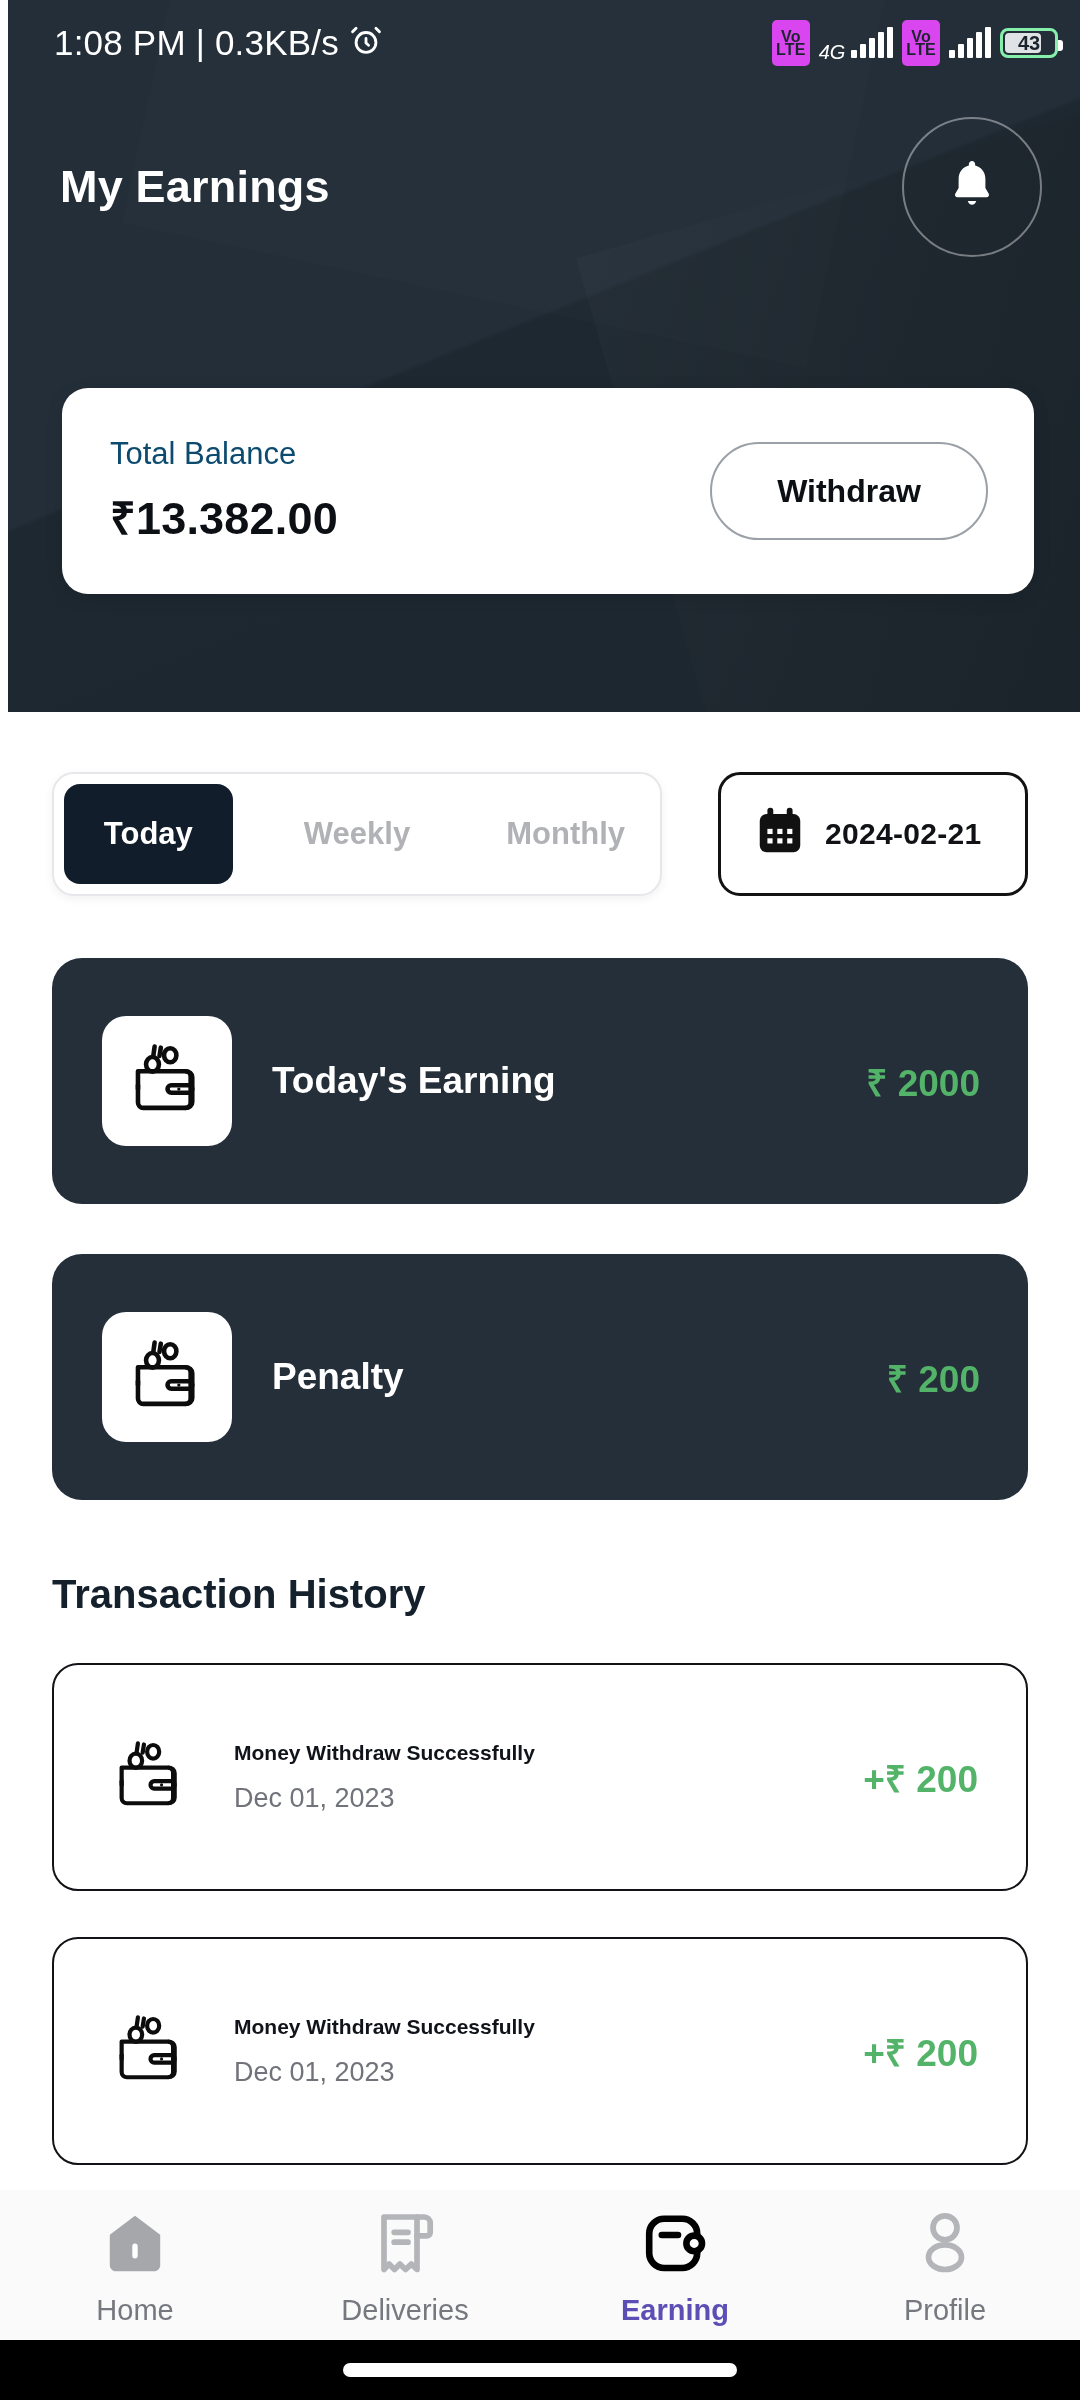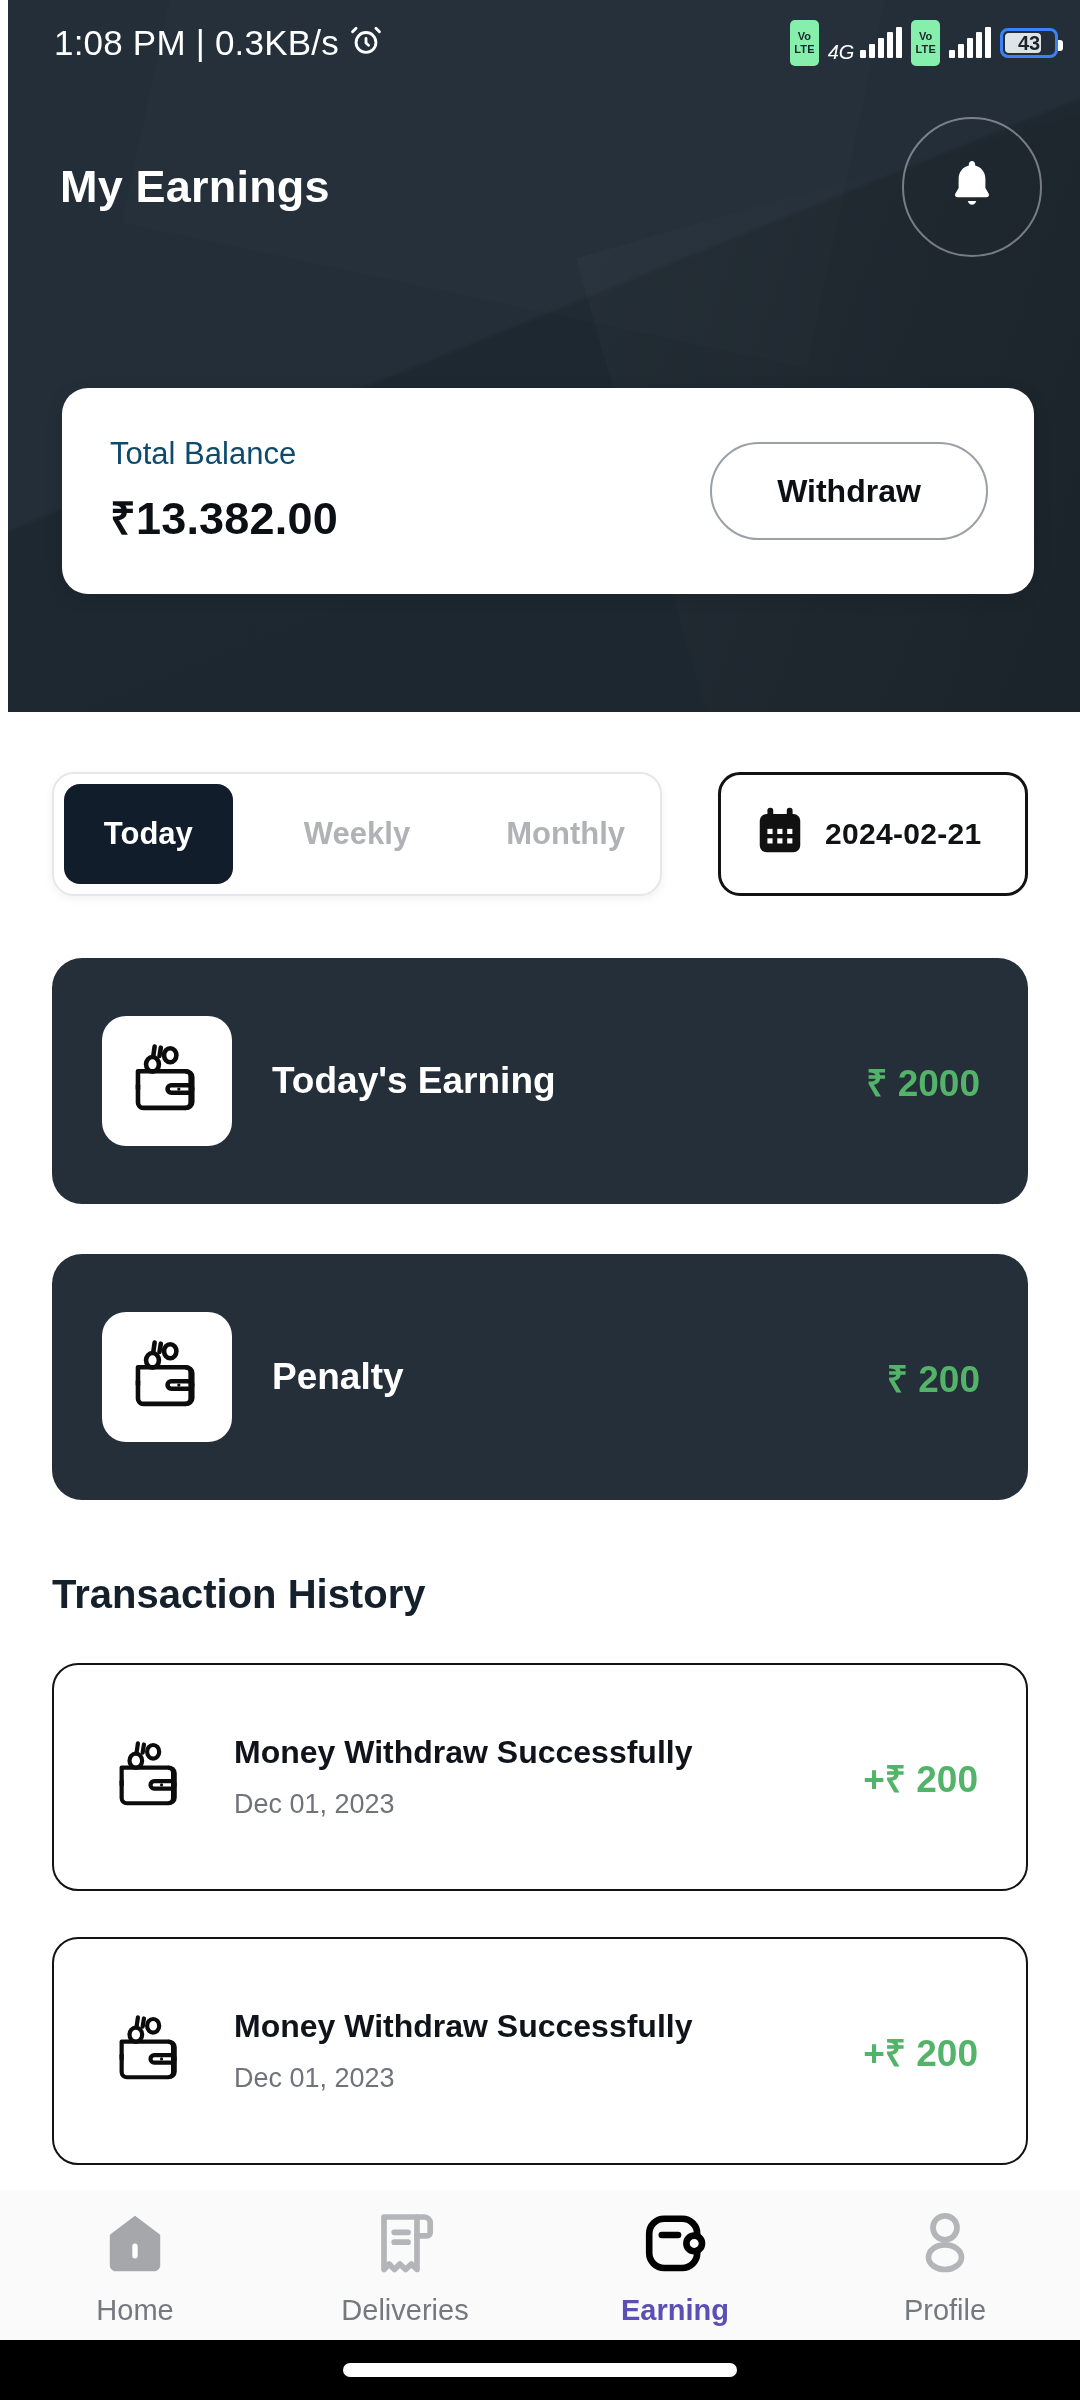--- a/index.html
+++ b/index.html
@@ -40,34 +40,34 @@
     z-index:5;
   }
   .sb-left { display:flex; align-items:center; gap:10px; }
   .sb-time {
     color:#ffffff; font-size:35px; font-weight:400; letter-spacing:0.2px;
     white-space:nowrap;
   }
   .alarm-ico { display:block; }
   .sb-right { display:flex; align-items:center; gap:9px; }
   .volte {
-    background:#86efac; color:#1b242c; border-radius:5px;
-    font-size:11px; font-weight:700; line-height:13px;
+    background:#d946ef; color:#1b242c; border-radius:5px;
+    font-size:16px; font-weight:700; line-height:13px;
     padding:10px 4px; text-align:center; letter-spacing:0.2px;
   }
   .net-label { color:#ffffff; font-size:20px; line-height:20px; margin-bottom:-4px;font-style:italic; }
   .net-grp { display:flex; align-items:flex-end; gap:6px; }
   .bars { display:flex; align-items:flex-end; gap:3px; height:30px; }
   .bars i { display:block; width:6px; background:#ffffff; border-radius:1px; }
   .bars i:nth-child(1){height:8px;} .bars i:nth-child(2){height:14px;}
   .bars i:nth-child(3){height:20px;} .bars i:nth-child(4){height:26px;}
   .bars i:nth-child(5){height:31px;}
   .fourg { display:flex; flex-direction:column; align-items:center; }
   .batt {
-    position:relative; width:58px; height:30px; border:3px solid #3b82f6;
+    position:relative; width:58px; height:30px; border:3px solid #86efac;
     border-radius:8px; display:flex; align-items:center; justify-content:center;
   }
   .batt:after {
     content:""; position:absolute; right:-8px; top:9px;
     width:5px; height:11px; background:#ffffff; border-radius:0 3px 3px 0;
   }
   .batt-fill {
     position:absolute; left:2px; top:2px; bottom:2px; width:36px;
     background:#dfe3e6; border-radius:4px;
   }
@@ -154,21 +154,21 @@
     margin:72px 0 0 52px; color:#14202c; font-size:40px; font-weight:700;
   }
 
   .txn {
     margin:46px 52px 0 52px; height:228px; background:#ffffff;
     border:2px solid #111316; border-radius:26px;
     display:flex; align-items:center; padding:0 48px 0 50px;
   }
   .txn-ico { width:92px; height:92px; flex:none; display:flex; align-items:center; justify-content:center; }
   .txn-text { margin-left:38px; display:flex; flex-direction:column; gap:18px; }
-  .txn-title { color:#10141a; font-size:32px; font-weight:700; }
+  .txn-title { color:#10141a; font-size:21px; font-weight:700; }
   .txn-date { color:#70737a; font-size:27px; font-weight:400; }
   .txn-amt { margin-left:auto; color:#53b368; font-size:37px; font-weight:700; }
 
   
   .bottomnav {
     position:absolute; bottom:60px; left:0; width:1080px; height:150px;
     background:#fafafb;
     display:flex; align-items:center; z-index:20;
   }
   .nav-item {

